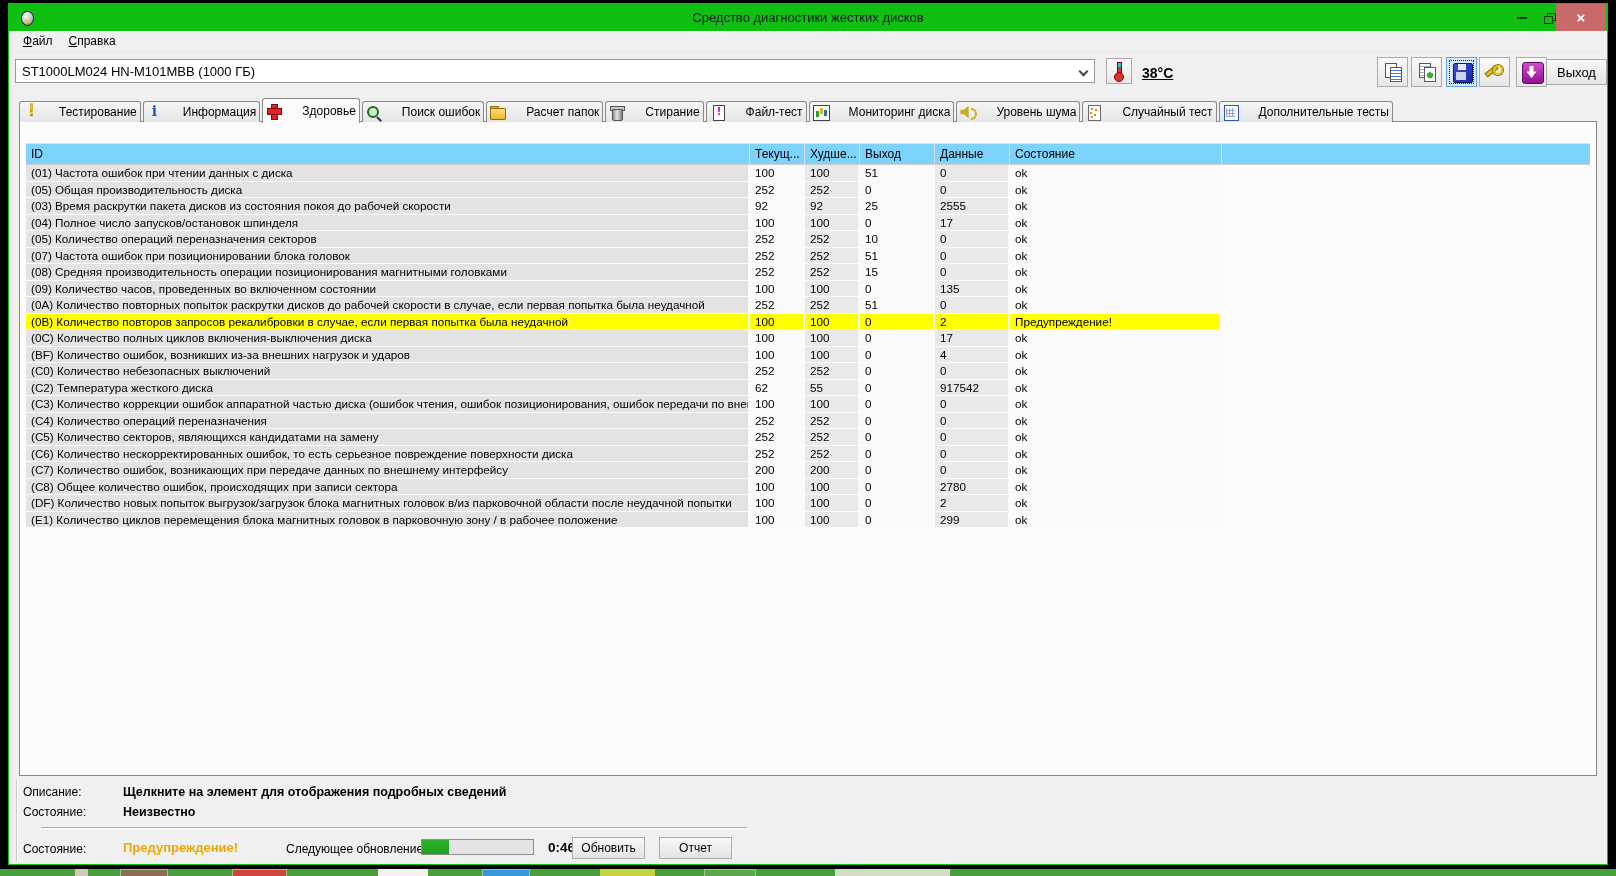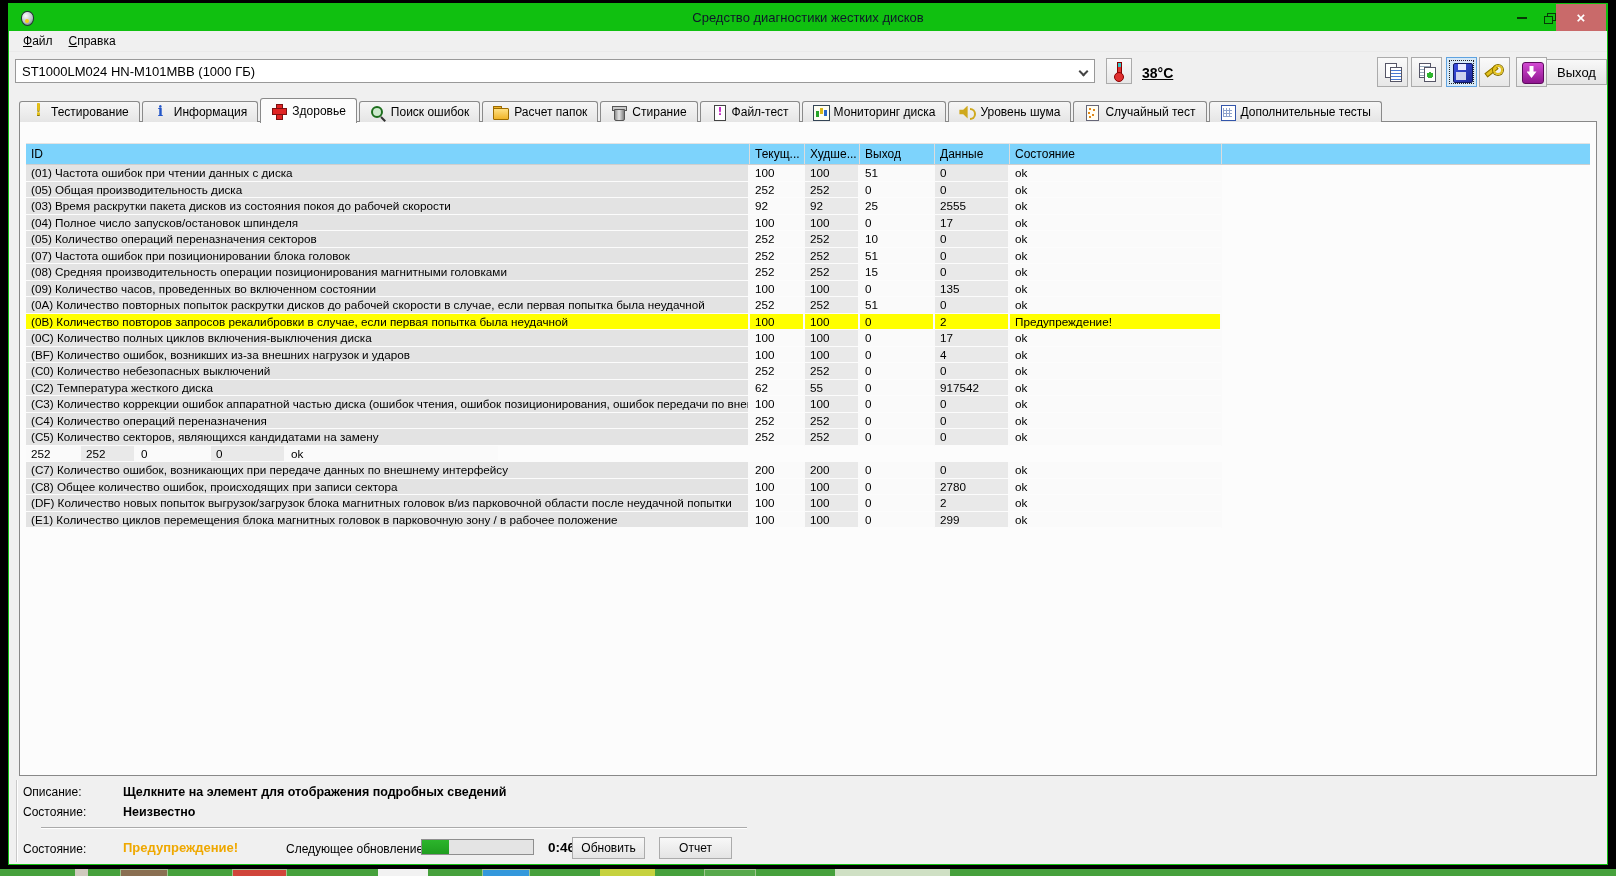--- a/index.html
+++ b/index.html
@@ -63,21 +63,21 @@
   .ic-tools::before{content:"";position:absolute;left:0;top:10px;width:12px;height:3px;background:#e3c11c;border:1px solid #8a7200;transform:rotate(-38deg);transform-origin:left center;}
   .ic-tools::after{content:"";position:absolute;right:1px;top:2px;width:6px;height:6px;border:2px solid #e3c11c;border-radius:50%;box-shadow:0 0 0 1px #8a7200;}
   .ic-download{width:20px;height:20px;}
   .ic-download::before{content:"";position:absolute;left:0;top:0;width:20px;height:20px;border-radius:3px;
       background:linear-gradient(#d24ad2,#8f168f);border:1px solid #5e0a5e;}
   .ic-download::after{content:"";position:absolute;left:5px;top:4px;width:10px;height:12px;background:#fff;
       clip-path:polygon(30% 0,70% 0,70% 45%,100% 45%,50% 100%,0 45%,30% 45%);}
 
   
   .tabbar{position:absolute;left:10px;top:94px;height:24px;display:flex;align-items:flex-end;z-index:3;}
-  .tab{display:flex;align-items:center;gap:5px;height:21px;padding:0 10px;margin-right:2px;font-size:12px;white-space:nowrap;
+  .tab{display:flex;align-items:center;gap:20px;height:21px;padding:0 3px;margin-right:2px;font-size:12px;white-space:nowrap;
        background:linear-gradient(#f6f6f6,#e5e5e5);border:1px solid #8a8a8a;border-bottom:none;border-radius:3px 3px 0 0;}
   .tab.active{height:25px;margin-bottom:-1px;background:#fcfcfc;z-index:4;position:relative;}
   .tic{position:relative;display:inline-block;width:16px;height:15px;flex:0 0 auto;}
   .ic-test::before{content:"!";position:absolute;left:5px;top:-2px;font:bold 15px/15px "DejaVu Sans",sans-serif;color:#e8c216;text-shadow:0 1px 0 #8a7500;}
   .ic-info::before{content:"i";position:absolute;left:5px;top:-1px;font:bold 14px/15px "DejaVu Serif",serif;color:#2356c8;}
   .ic-health::before{content:"";position:absolute;left:5px;top:0;width:5px;height:14px;background:#e02424;border:1px solid #7d1111;}
   .ic-health::after{content:"";position:absolute;left:1px;top:4px;width:13px;height:5px;background:#e02424;border:1px solid #7d1111;}
   .ic-search::before{content:"";position:absolute;left:1px;top:1px;width:8px;height:8px;border:2px solid #1d6e1d;border-radius:50%;background:#cdeacd;}
   .ic-search::after{content:"";position:absolute;left:11px;top:11px;width:6px;height:2px;background:#333;transform:rotate(45deg);transform-origin:left center;}
   .ic-folder::before{content:"";position:absolute;left:0;top:1px;width:7px;height:4px;background:#f0b429;border:1px solid #9c6b00;border-bottom:none;border-radius:1px 1px 0 0;}
@@ -400,20 +400,21 @@
             <div class="trow">
               <div class="tcell c0">(C5) Количество секторов, являющихся кандидатами на замену</div>
               <div class="tcell c1">252</div>
               <div class="tcell c2">252</div>
               <div class="tcell c3">0</div>
               <div class="tcell c4">0</div>
               <div class="tcell c5">ok</div>
               <div class="tcell cf"></div>
             </div>
             <div class="trow">
+              <div class="tcell c0">(C6) Количество нескорректированных ошибок, то есть серьезное повреждение поверхности диска</div>
               <div class="tcell c1">252</div>
               <div class="tcell c2">252</div>
               <div class="tcell c3">0</div>
               <div class="tcell c4">0</div>
               <div class="tcell c5">ok</div>
               <div class="tcell cf"></div>
             </div>
             <div class="trow">
               <div class="tcell c0">(C7) Количество ошибок, возникающих при передаче данных по внешнему интерфейсу</div>
               <div class="tcell c1">200</div>

